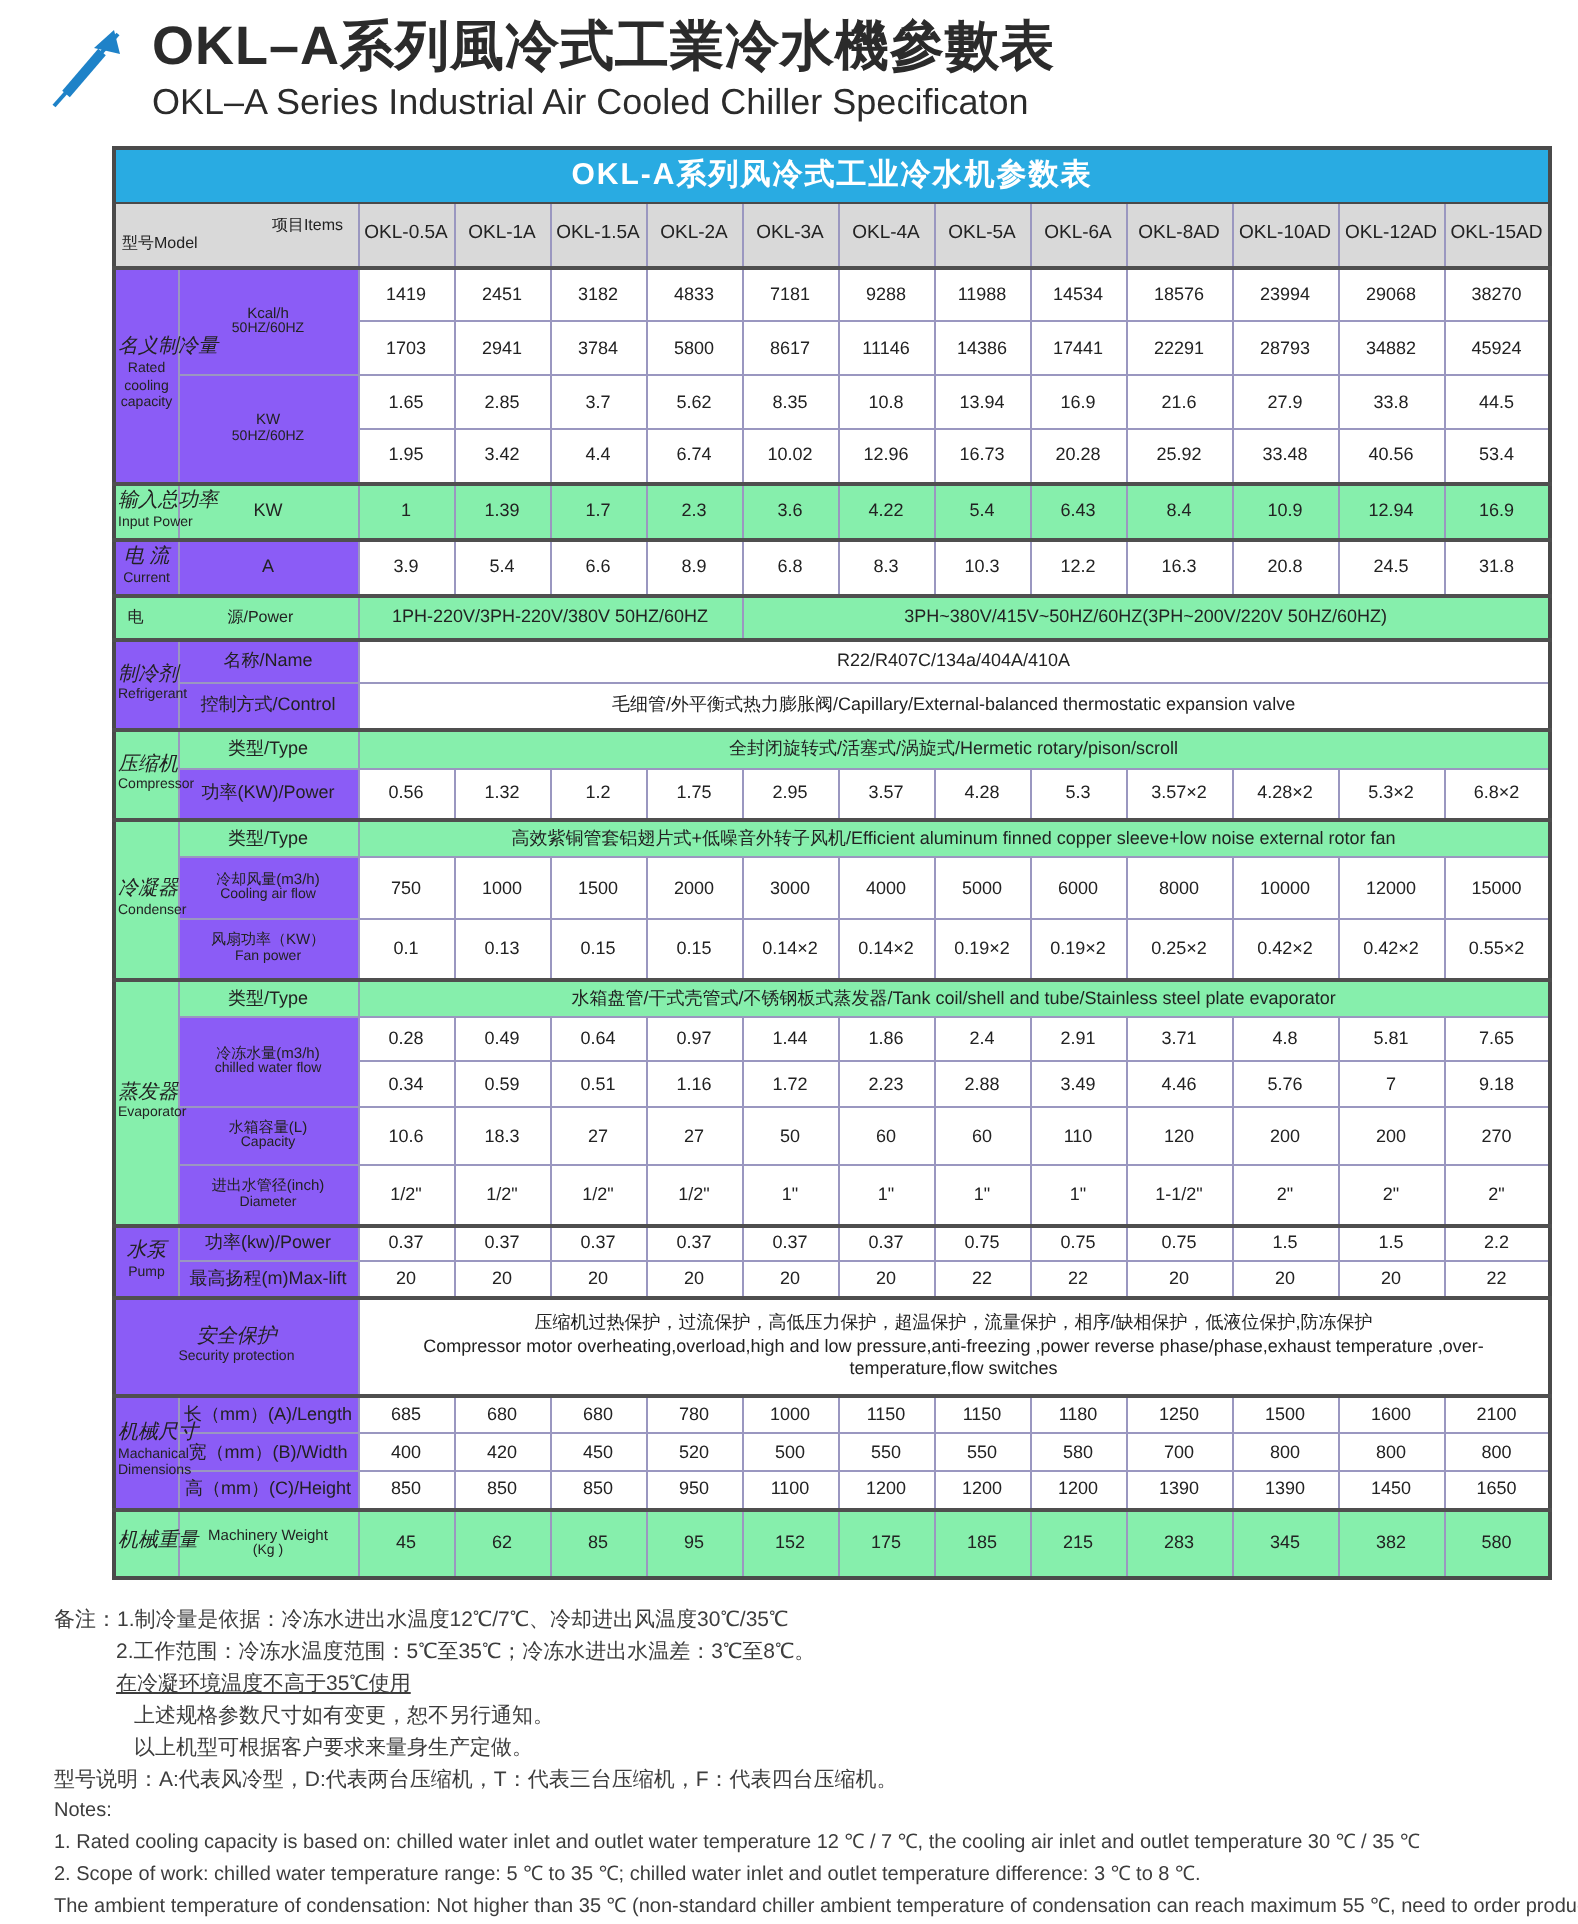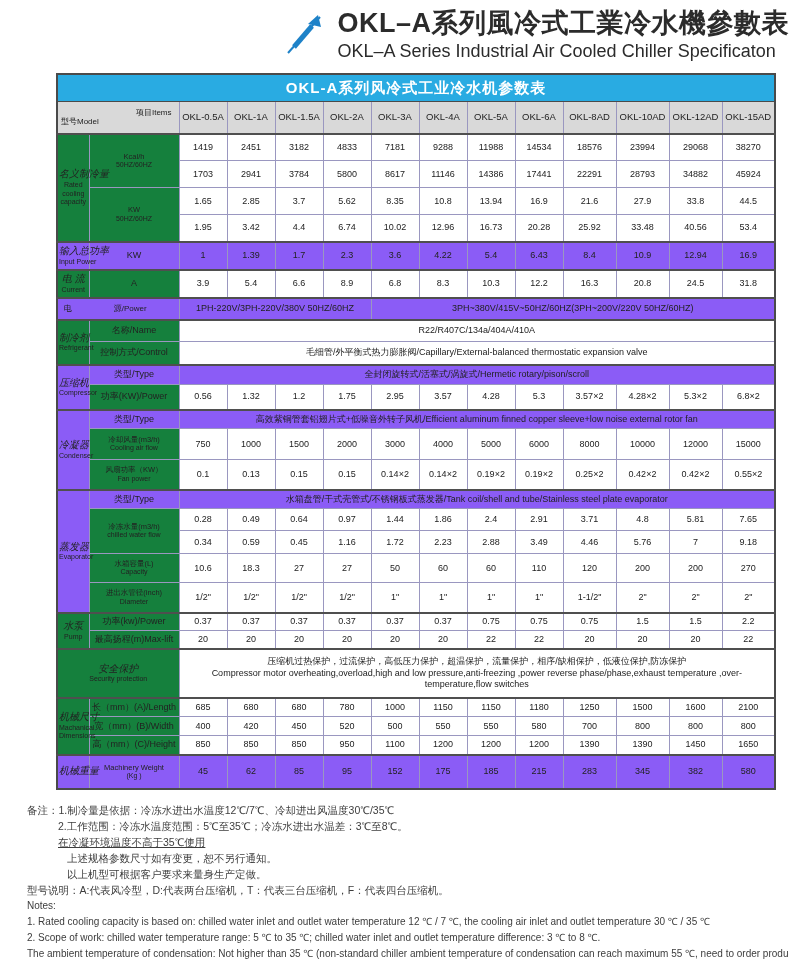--- a/index.html
+++ b/index.html
@@ -1,30 +1,30 @@
 <!DOCTYPE html>
 <html><head>
 <meta charset="utf-8">
 <style>
   html,body{margin:0;padding:0;background:#ffffff;}
   body{width:789px;height:962px;font-family:"Liberation Sans",sans-serif;color:#222;position:relative;}
-  .page-header{display:flex;align-items:flex-start;padding:8px 0 0 24px;justify-content:flex-end;}
+  .page-header{display:flex;align-items:flex-start;padding:8px 0 0 24px;}
   .logo{width:42px;height:46px;margin-right:10px;margin-top:2px;flex:0 0 auto;}
   .title-zh{font-size:27px;font-weight:600;color:#2b2b2b;line-height:1.15;margin:0;letter-spacing:0.5px;}
   .title-en{font-size:18px;font-weight:400;color:#2b2b2b;line-height:1.2;margin:2px 0 0 0;}
 
   table.spec{border-collapse:collapse;table-layout:fixed;margin:10px 0 0 56px;width:718px;
     border:2px solid #4a4a4a;}
   table.spec td{border:1px solid #9a97c0;text-align:center;vertical-align:middle;
     padding:0 1px;font-size:9px;color:#222;line-height:1.25;overflow:visible;}
   tr.banner-row td{background:#29ABE2;color:#fff;font-size:15px;font-weight:700;
     letter-spacing:1px;border:none;border-bottom:1px solid #4a4a4a;}
   tr.r-header td{background:#d9d9d9;font-size:9.5px;}
-  td.cat,td.sub{background:#15803d;}
-  tr.gray td{background:#8b5cf6;}
+  td.cat,td.sub{background:#8b5cf6;}
+  tr.gray td{background:#86efac;}
   tr.sec td{border-top:2px solid #4f4f4f;}
   td.cat .zh{display:block;font-size:10px;white-space:nowrap;font-style:italic;}
   td.cat .en{display:block;font-size:7px;white-space:nowrap;}
   td.sub{font-size:7.5px;}
   td.sub .zh{display:block;font-size:7.5px;white-space:nowrap;}
   td.sub .en{display:block;font-size:7px;white-space:nowrap;}
   td.mergetxt{font-size:9.5px;white-space:nowrap;}
   td.sectext{text-align:left;padding:3px 6px;font-size:9px;line-height:1.55;white-space:normal;margin-left:36px;}
   td.corner{position:relative;padding:0;background:
     linear-gradient(to bottom right,transparent calc(50% - 0.6px),#8a88b2 calc(50% - 0.6px),#8a88b2 calc(50% + 0.6px),transparent calc(50% + 0.6px)) #d9d9d9;}
@@ -314,21 +314,21 @@
         <td>2.4</td>
         <td>2.91</td>
         <td>3.71</td>
         <td>4.8</td>
         <td>5.81</td>
         <td>7.65</td>
       </tr>
     <tr style="height:23px">
         <td>0.34</td>
         <td>0.59</td>
-        <td>0.45</td>
+        <td>0.51</td>
         <td>1.16</td>
         <td>1.72</td>
         <td>2.23</td>
         <td>2.88</td>
         <td>3.49</td>
         <td>4.46</td>
         <td>5.76</td>
         <td>7</td>
         <td>9.18</td>
       </tr>

